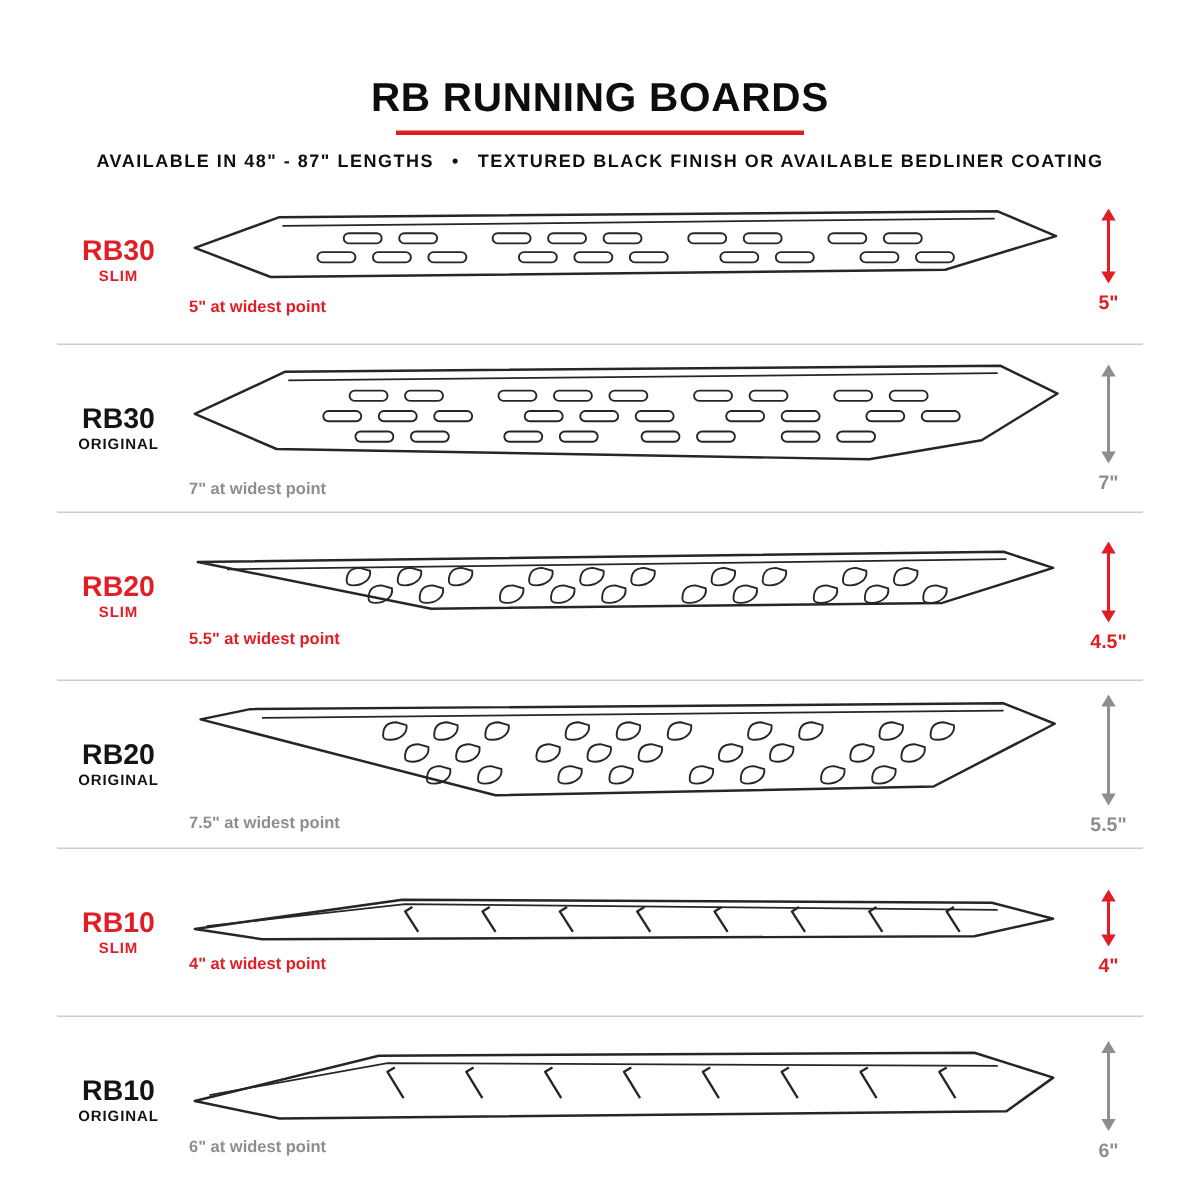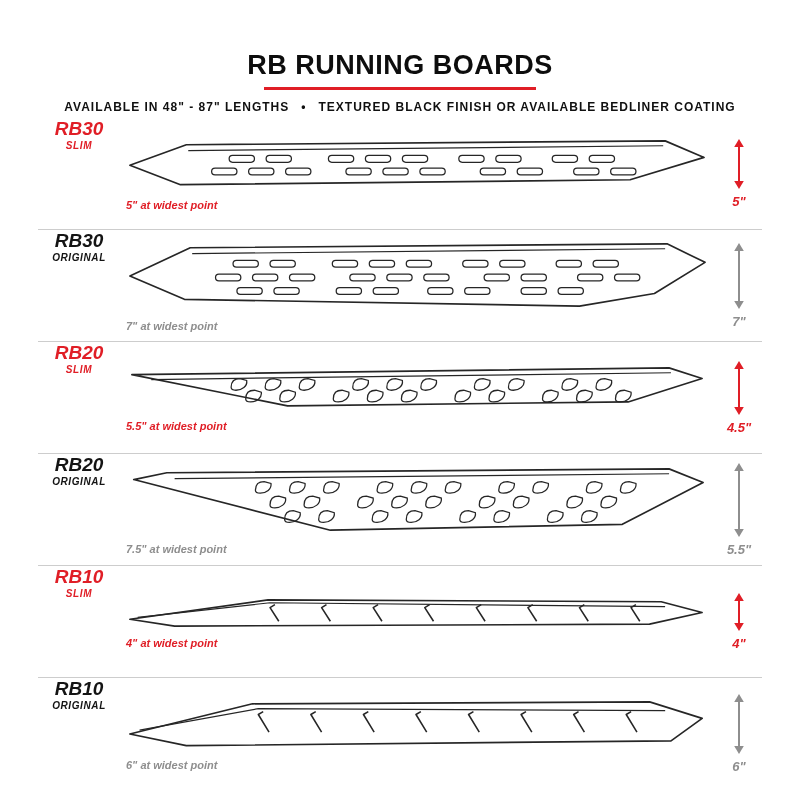--- a/index.html
+++ b/index.html
@@ -12,21 +12,21 @@
   *{box-sizing:border-box;margin:0;padding:0;}
   html,body{width:800px;height:800px;overflow:hidden;background:#fff;
     font-family:"Liberation Sans", sans-serif;color:var(--ink);}
   .page{width:800px;height:800px;padding:22px 38px 0 38px;margin-top:28px;}
   header{text-align:center;}
   .title{font-size:27px;font-weight:800;letter-spacing:.5px;color:#0d0d0d;}
   .title-underline{width:272px;height:3px;background:var(--red);margin:6px auto 10px auto;}
   .subtitle{font-size:12px;font-weight:700;letter-spacing:1px;color:#101010;white-space:nowrap;}
   .subtitle .bullet{margin:0 12px;}
   .rows{margin-top:4px;}
-  .row{display:flex;height:112px;border-bottom:1px solid var(--divider);font-style:italic;}
+  .row{display:flex;align-items:center;height:112px;border-bottom:1px solid var(--divider);}
   .row:last-child{border-bottom:none;}
   .label{width:82px;flex:0 0 82px;text-align:center;line-height:1.15;}
   .model{font-size:19px;font-weight:800;}
   .variant{font-size:10px;font-weight:800;letter-spacing:.6px;}
   .art{flex:1;display:flex;flex-direction:column;justify-content:center;padding:0 8px 0 4px;min-width:0;}
   .art svg{display:block;width:100%;height:auto;}
   .note{font-size:11px;font-weight:700;margin-top:5px;padding-left:2px;}
   .meas{width:46px;flex:0 0 46px;display:flex;flex-direction:column;align-items:center;justify-content:center;gap:5px;}
   .val{font-size:13px;font-weight:800;}
   

